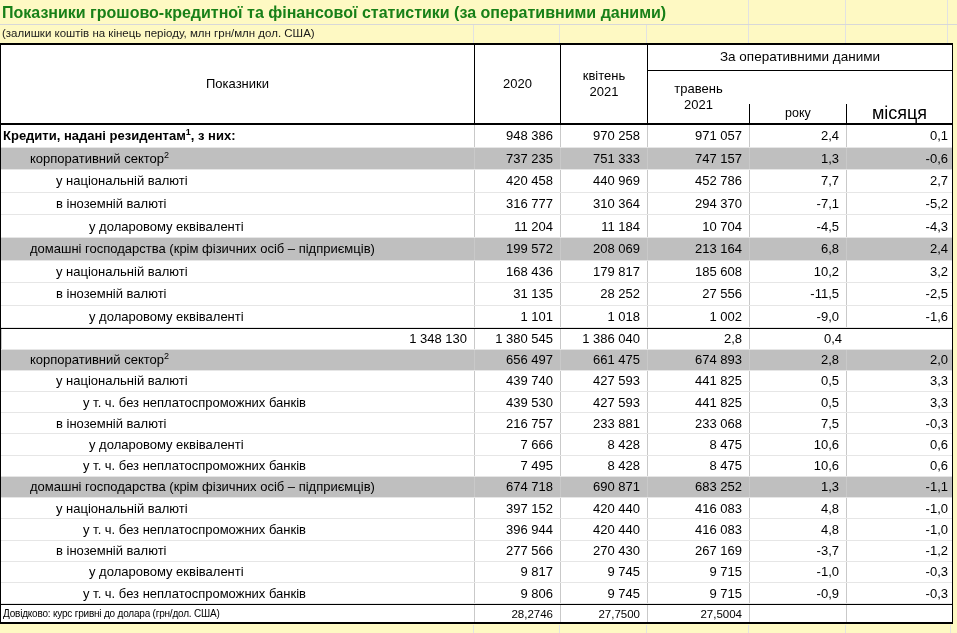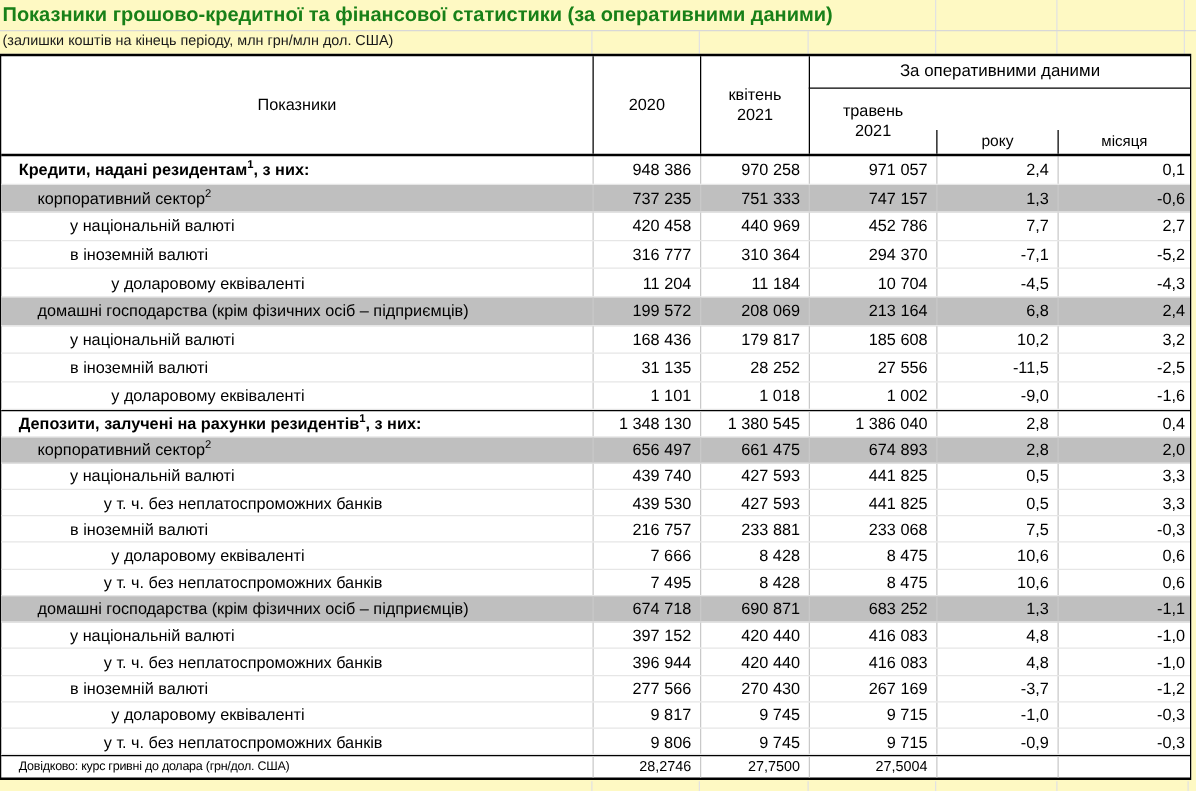--- a/index.html
+++ b/index.html
@@ -40,21 +40,21 @@
     text-align: center; border-left: 1px solid #000; line-height: 1.2;
   }
   .hc.first { border-left: none; }
   #hc-indicators { left: 0; top: 0; width: 473px; height: 78px; }
   #hc-2020       { left: 473px; top: 0; width: 86px; height: 78px; }
   #hc-april      { left: 559px; top: 0; width: 87px; height: 78px; }
   #hc-op         { left: 646px; top: 0; width: 305px; height: 26px; border-bottom: 1px solid #000; font-size: 13.5px; }
   #hc-may        { left: 646px; top: 26px; width: 102px; height: 52px; }
   #hc-change     { left: 748px; top: 26px; width: 203px; height: 33px; border-bottom: 1px solid #000; font-size: 11px; padding: 0 18px; }
   #hc-year       { left: 748px; top: 59px; width: 97px;  height: 19px; font-size: 12.5px; }
-  #hc-month      { left: 845px; top: 59px; width: 106px; height: 19px; font-size: 12px; }
+  #hc-month      { left: 845px; top: 59px; width: 106px; height: 19px; font-size: 18px; }
   .two-line span { display: block; }
 
   
   .row {
     display: grid;
     grid-template-columns: 473px 86px 87px 102px 97px 106px;
     border-bottom: 1px solid #e6e6e6;
   }
   .sec-credits  .row { height: 22.6px; }
   .sec-deposits .row { height: 21.23px; }
@@ -67,21 +67,21 @@
   .c { display: flex; align-items: center; overflow: hidden; white-space: nowrap; }
   .c.num {
     justify-content: flex-end; padding-right: 7px;
     font-size: 13px; border-left: 1px solid #c9c9c9;
   }
   .c.num:last-child { padding-right: 4px; }
   .c.label { font-size: 13px; padding-right: 4px; }
   .row-section .c.label .lbl { font-weight: 700; }
   .row-reference .c.label { font-size: 10px; letter-spacing: -0.2px; }
   .row-reference .c.num { font-size: 11.5px; }
-  .ind-0 { padding-left: 14px; }
+  .ind-0 { padding-left: 2px; }
   .ind-1 { padding-left: 29px; }
   .ind-2 { padding-left: 55px; }
   .ind-3 { padding-left: 88px; }
   .ind-4 { padding-left: 82px; }
   .lbl sup { font-size: 9px; line-height: 0; vertical-align: super; }
 </style>
 </head>
 <body>
 
 <div class="screen">
@@ -213,23 +213,20 @@
             </div>
     <div class="c num">1 101</div>
     <div class="c num">1 018</div>
     <div class="c num">1 002</div>
     <div class="c num">-9,0</div>
     <div class="c num">-1,6</div>
   </div>
         </div>
         <div class="section sec-deposits">
           <div class="row row-section">
-    <div class="c label ind-0">
-              <span class="lbl"><span class="pre">Депозити, залучені на рахунки резидентів</span><sup class="sup">1</sup><span class="post">, з них:</span></span>
-            </div>
     <div class="c num">1 348 130</div>
     <div class="c num">1 380 545</div>
     <div class="c num">1 386 040</div>
     <div class="c num">2,8</div>
     <div class="c num">0,4</div>
   </div>
           <div class="row row-highlight">
     <div class="c label ind-1">
               <span class="lbl"><span class="pre">корпоративний сектор</span><sup class="sup">2</sup><span class="post"></span></span>
             </div>

